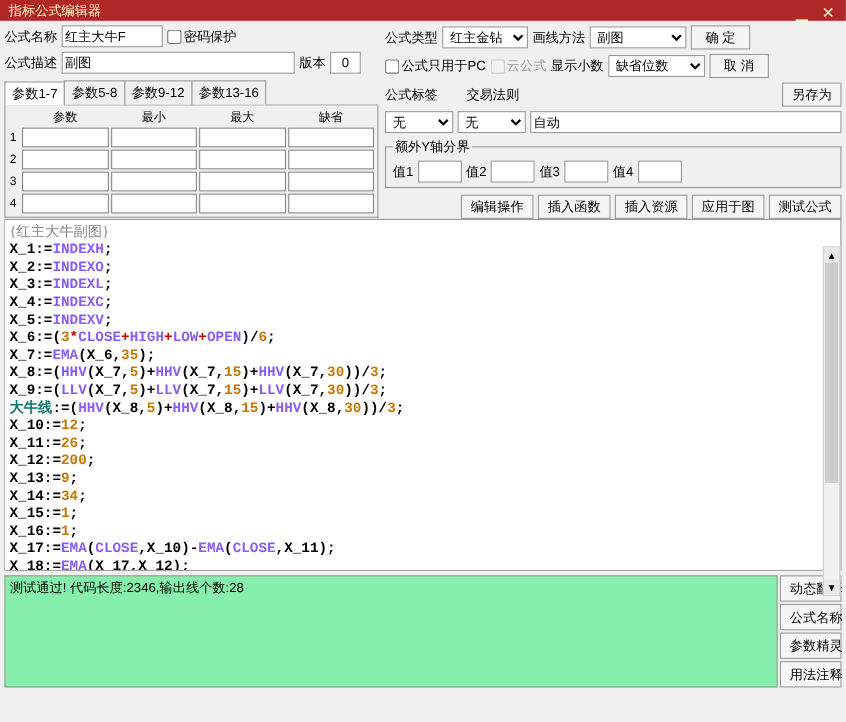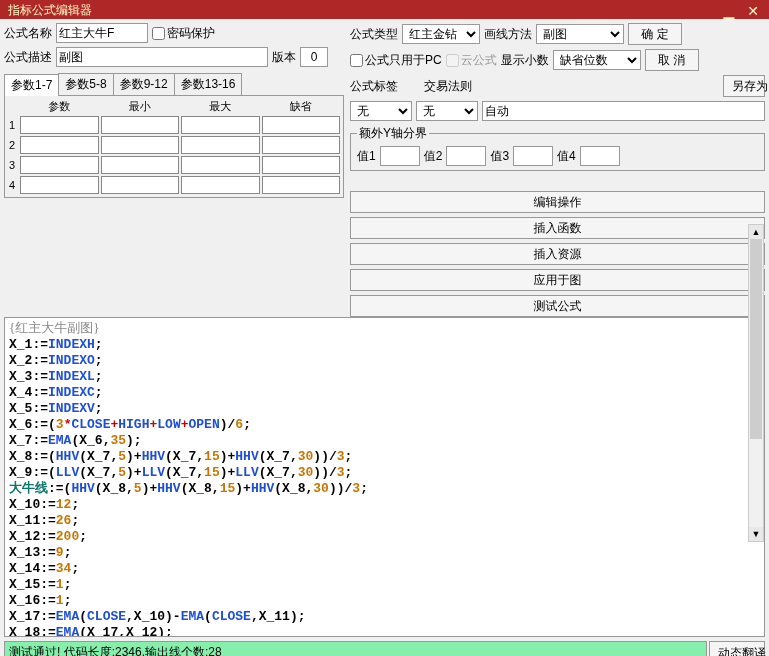--- a/index.html
+++ b/index.html
@@ -22,24 +22,24 @@
 .tab { border: 1px solid #999; border-bottom: none; padding: 2px 6px; background: #f0f0f0; margin-right: -1px; cursor: default; position: relative; }
 .tab.active { background: #fff; top: 1px; }
 .paramgrid { border: 1px solid #999; border-top: none; padding: 2px; background: #f0f0f0; }
 .paramgrid table { border-collapse: collapse; width: 100%; }
 .paramgrid th { font-weight: normal; padding: 1px 2px; font-size: 11px; text-align: center; }
 .paramgrid td { padding: 1px; }
 .paramgrid .rownum { width: 12px; text-align: right; padding-right: 4px; font-size: 11px; }
 .paramgrid input { width: 100%; height: 18px; border: 1px solid #888; }
 fieldset { border: 1px solid #999; padding: 4px 6px; margin-top: 2px; }
 fieldset legend { font-size: 12px; padding: 0 2px; }
-.btnrow { display: flex; gap: 4px; margin-top: 20px; justify-content: flex-end; flex-direction: column; }
+.btnrow { display: flex; gap: 4px; margin-top: 6px; justify-content: flex-end; }
 .editor { border: 1px solid #999; background: #fff; height: 320px; overflow: auto; font-family: "Consolas","Courier New",monospace; font-size: 13px; line-height: 16px; padding: 2px 4px; white-space: pre; }
 .editor .hdr { color: #888; font-family: SimSun, serif; }
-.editor .kw { color: #1d4ed8; font-weight: bold; }
+.editor .kw { color: #8b5cf6; font-weight: bold; }
 .editor .num2 { color: #c77700; font-weight: bold; }
 .editor .op { color: #c00; font-weight: bold; }
 .editor .id { color: #000; font-weight: bold; }
 .editor .sp { color: #0f766e; font-weight: bold; }
 .bottom { display: flex; margin-top: 4px; gap: 2px; }
 .status { flex: 1; border: 1px solid #999; background: #86efac; height: 102px; padding: 2px 4px; font-size: 12px; }
 .rightbtns { display: flex; flex-direction: column; gap: 2px; }
 .rightbtns .btn { width: 56px; height: 24px; }
 .scrollbar { position: absolute; right: 5px; top: 224px; width: 16px; height: 318px; background: #f0f0f0; border: 1px solid #ccc; }
 .sbthumb { position: absolute; top: 14px; left: 1px; right: 1px; height: 200px; background: #cdcdcd; }
@@ -139,21 +139,21 @@
             <span>云公式</span>
           </label>
         <span class="label">显示小数</span>
         <select class="input" style="width:88px"><option>缺省位数</option></select>
         <button class="btn" style="width:54px">取 消</button>
       </div>
       <div class="row">
         <span class="label">公式标签</span>
         <span class="label" style="margin-left:22px">交易法则</span>
         <span style="flex:1"></span>
-        <button class="btn" style="width:42px">另存为</button>
+        <button class="btn" style="width:54px">另存为</button>
       </div>
       <div class="row">
         <select class="input" style="width:62px"><option>无</option></select>
         <select class="input" style="width:62px"><option>无</option></select>
         <input class="input" style="flex: 1 1 0%;" value="自动">
       </div>
       <fieldset>
         <legend>额外Y轴分界</legend>
         <div class="row" style="margin:0">
           <span class="label">值1</span>

